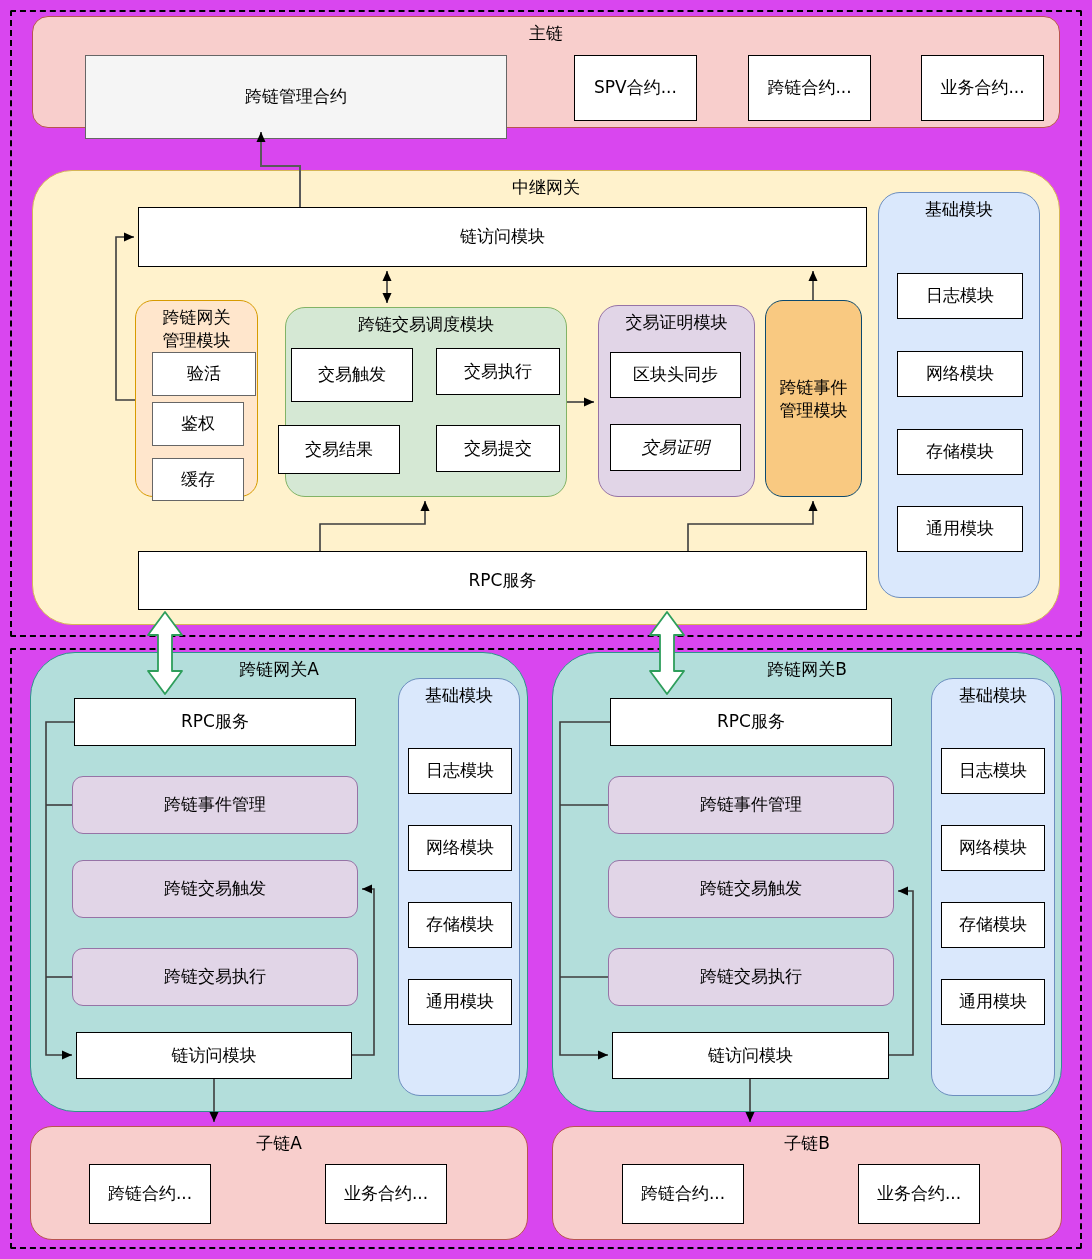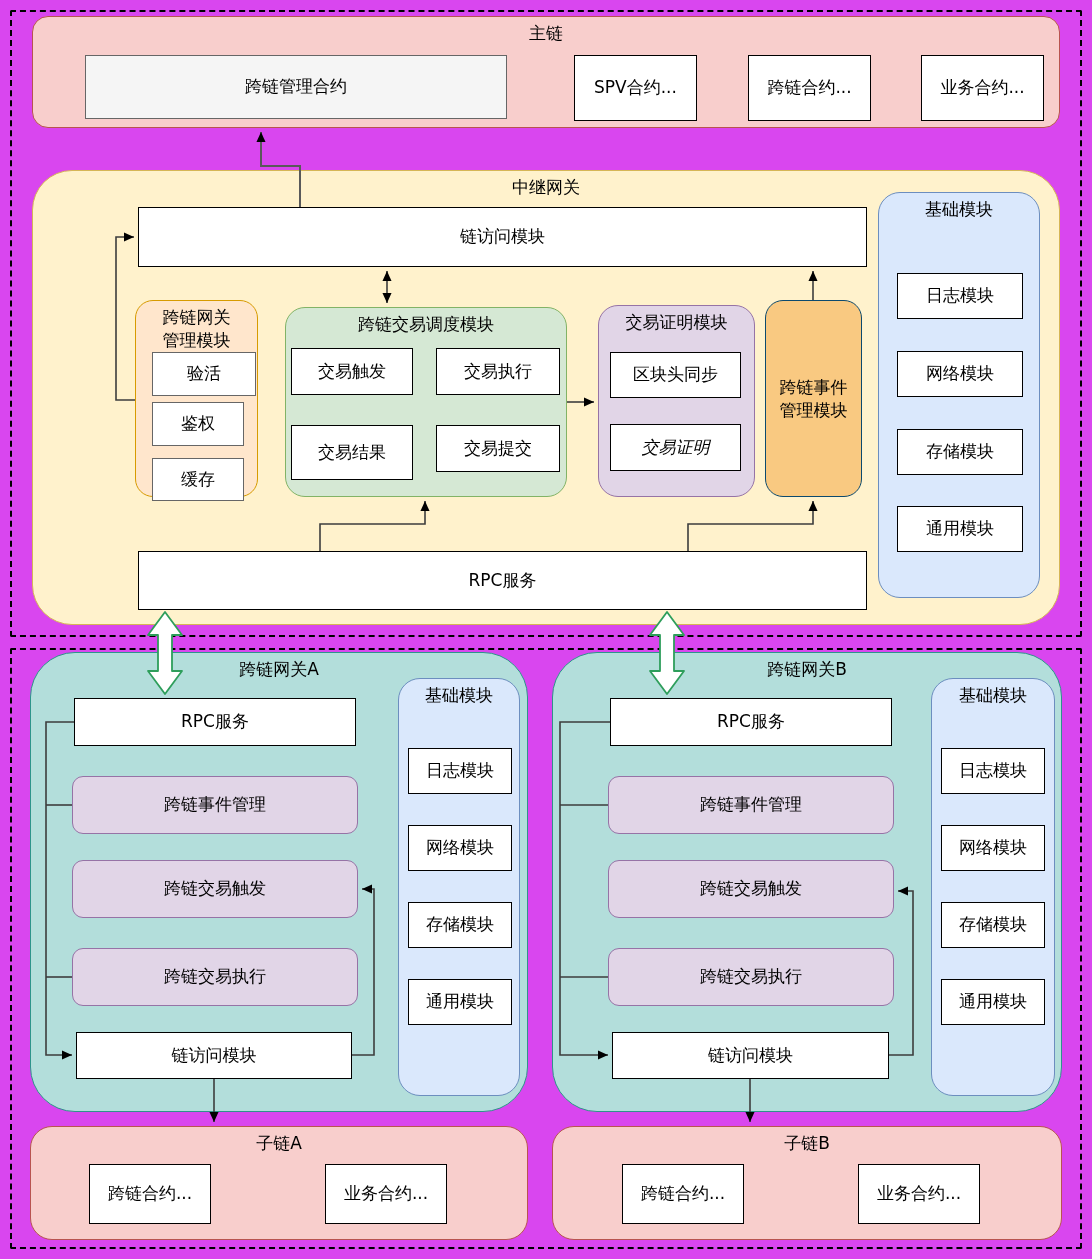--- a/index.html
+++ b/index.html
@@ -39,21 +39,21 @@
 <body>
 
 <div id="canvas">
 
   <div class="dashed" style="left:10px; top:10px; width:1072px; height:627px;"></div>
   <div class="dashed" style="left:10px; top:648px; width:1072px; height:601px;"></div>
 
   <div class="group pink" style="left:32px; top:16px; width:1028px; height:112px;">
     <div class="gtitle">主链</div>
   </div>
-  <div class="box b-gray" style="left:85px; top:55px; width:422px; height:64px;">跨链管理合约</div>
+  <div class="box b-gray" style="left:85px; top:55px; width:422px; height:84px;">跨链管理合约</div>
   <div class="box b-white" style="left:574px; top:55px; width:123px; height:66px;">SPV合约...</div>
   <div class="box b-white" style="left:748px; top:55px; width:123px; height:66px;">跨链合约...</div>
   <div class="box b-white" style="left:921px; top:55px; width:123px; height:66px;">业务合约...</div>
 
   <div class="group yellow" style="left:32px; top:170px; width:1028px; height:455px;">
     <div class="gtitle">中继网关</div>
   </div>
 
   <div class="group blueg" style="left:878px; top:192px; width:162px; height:406px;">
     <div class="gtitle">基础模块</div>
@@ -68,23 +68,23 @@
   <div class="group or-light" style="left:135px; top:300px; width:123px; height:197px;">
     <div class="gtitle two-line">跨链网关管理模块</div>
   </div>
   <div class="box b-grayb" style="left:152px; top:352px; width:104px; height:44px;">验活</div>
   <div class="box b-grayb" style="left:152px; top:402px; width:92px; height:44px;">鉴权</div>
   <div class="box b-grayb" style="left:152px; top:450px; width:92px; height:43px;margin-top:8px;">缓存</div>
 
   <div class="group greeng" style="left:285px; top:307px; width:282px; height:190px;">
     <div class="gtitle">跨链交易调度模块</div>
   </div>
-  <div class="box b-white" style="left:291px; top:348px; width:122px; height:47px;">交易触发</div>
+  <div class="box b-white" style="left:291px; top:348px; width:122px; height:54px;">交易触发</div>
   <div class="box b-white" style="left:436px; top:348px; width:124px; height:47px;">交易执行</div>
-  <div class="box b-white" style="left:291px; top:425px; width:122px; height:55px;">交易结果</div>
+  <div class="box b-white" style="left:278px; top:425px; width:122px; height:49px;">交易结果</div>
   <div class="box b-white" style="left:436px; top:425px; width:124px; height:47px;">交易提交</div>
 
   <div class="group purpleg" style="left:598px; top:305px; width:157px; height:192px;">
     <div class="gtitle">交易证明模块</div>
   </div>
   <div class="box b-white" style="left:610px; top:352px; width:131px; height:46px;">区块头同步</div>
   <div class="box b-white" style="left:610px; top:424px; width:131px; height:47px;font-style:italic;">交易证明</div>
 
   <div class="group or-dark" style="left:765px; top:300px; width:97px; height:197px;">
     <div class="two-line" style="font-size:17px; text-align:center;">跨链事件管理模块</div>

